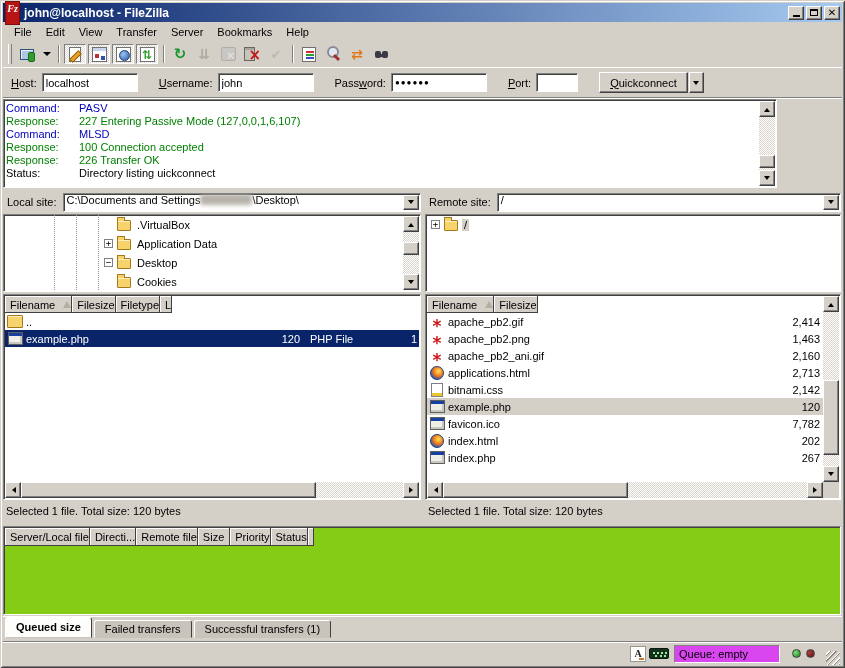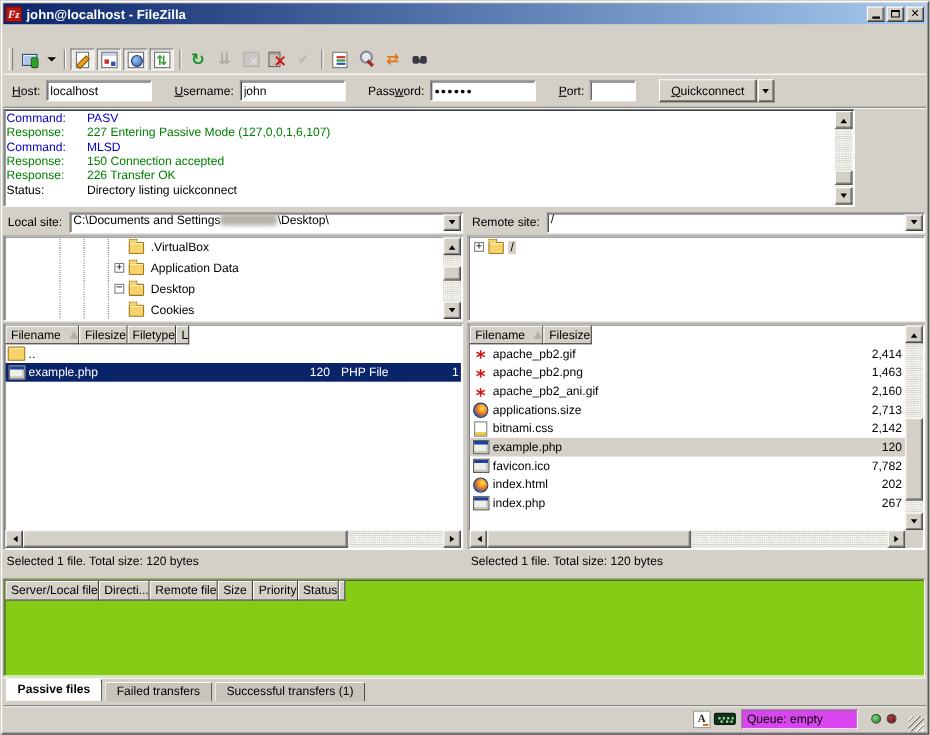--- a/index.html
+++ b/index.html
@@ -6,21 +6,21 @@
   body{width:845px;height:668px;overflow:hidden;font-family:"Liberation Sans","DejaVu Sans",sans-serif;font-size:11px;color:#000;}
   *{box-sizing:border-box;}
   u{text-decoration:underline;}
 
   .window{position:relative;width:845px;height:668px;background:#d4d0c8;
     box-shadow:inset 1px 1px 0 #d4d0c8,inset -1px -1px 0 #404040,inset 2px 2px 0 #fff,inset -2px -2px 0 #808080;}
 
   
   .titlebar{position:absolute;left:3px;top:3px;right:3px;height:19px;
     background:linear-gradient(90deg,#0a246a,#a6caf0);display:flex;align-items:center;padding:0 2px;}
-  .fzicon{width:15px;height:14px;background:#b81414;color:#fff;font:italic bold 10px/14px "Liberation Serif",serif;
+  .fzicon{width:15px;height:24px;background:#b81414;color:#fff;font:italic bold 10px/14px "Liberation Serif",serif;
     text-align:center;margin-right:4px;border:1px solid #7e0d0d;flex:none;}
   .title{color:#fff;font-weight:bold;font-size:12px;flex:1;white-space:nowrap;}
   .wbtns{display:flex;gap:2px;}
   .wbtn{width:16px;height:14px;background:#d4d0c8;border:1px solid;border-color:#fff #404040 #404040 #fff;
     box-shadow:inset -1px -1px 0 #808080;display:flex;align-items:center;justify-content:center;}
   .g-min{width:7px;height:2px;background:#000;margin-top:7px;}
   .g-max{width:8px;height:7px;border:1px solid #000;border-top-width:2px;}
   .g-close{font:bold 10px/10px "DejaVu Sans",sans-serif;}
 
   
@@ -203,20 +203,37 @@
         </span>
       <span class="wbtn">
           <span class="g-max"></span>
         </span>
       <span class="wbtn">
           <span class="g-close">✕</span>
         </span>
     </span>
   </div>
 
+  <div class="menubar">
+
+      <span class="menuitem">File</span>
+
+      <span class="menuitem">Edit</span>
+
+      <span class="menuitem">View</span>
+
+      <span class="menuitem">Transfer</span>
+
+      <span class="menuitem">Server</span>
+
+      <span class="menuitem">Bookmarks</span>
+
+      <span class="menuitem">Help</span>
+
+  </div>
 
   <div class="toolbar">
     <span class="tbgrip"></span>
 
       <span class="tb c-site-manager"></span>
 
       <span class="tb c-site-manager-dropdown"></span>
 
       <span class="tb c-separator"></span>
 
@@ -280,21 +297,21 @@
           <span>227 Entering Passive Mode (127,0,0,1,6,107)</span>
         </div>
 
         <div class="logline c-command">
           <span class="loglabel">Command:</span>
           <span>MLSD</span>
         </div>
 
         <div class="logline c-response">
           <span class="loglabel">Response:</span>
-          <span>150 Connection accepted</span>
+          <span>100 Connection accepted</span>
         </div>
 
         <div class="logline c-response">
           <span class="loglabel">Response:</span>
           <span>226 Transfer OK</span>
         </div>
 
         <div class="logline c-status">
           <span class="loglabel">Status:</span>
           <span>Directory listing uickconnect</span>
@@ -482,21 +499,21 @@
             <span class="cell nm col1">
               <span class="ficon icon-image"></span>
               <span>apache_pb2_ani.gif</span>
             </span>
             <span class="cell rt col2">2,160</span>
           </div>
 
           <div class="lrow">
             <span class="cell nm col1">
               <span class="ficon icon-html"></span>
-              <span>applications.size</span>
+              <span>applications.html</span>
             </span>
             <span class="cell rt col2">2,713</span>
           </div>
 
           <div class="lrow">
             <span class="cell nm col1">
               <span class="ficon icon-css"></span>
               <span>bitnami.css</span>
             </span>
             <span class="cell rt col2">2,142</span>
@@ -590,21 +607,21 @@
 
         <span class="hcell">
           <span></span>
         </span>
 
     </div>
   </div>
 
   <div class="tabs">
 
-      <span class="tab active">Passive files</span>
+      <span class="tab active">Queued size</span>
 
       <span class="tab">Failed transfers</span>
 
       <span class="tab">Successful transfers (1)</span>
 
   </div>
 
   <div class="statusbar">
     <span class="sbspacer"></span>
     <span class="sb-ascii">

